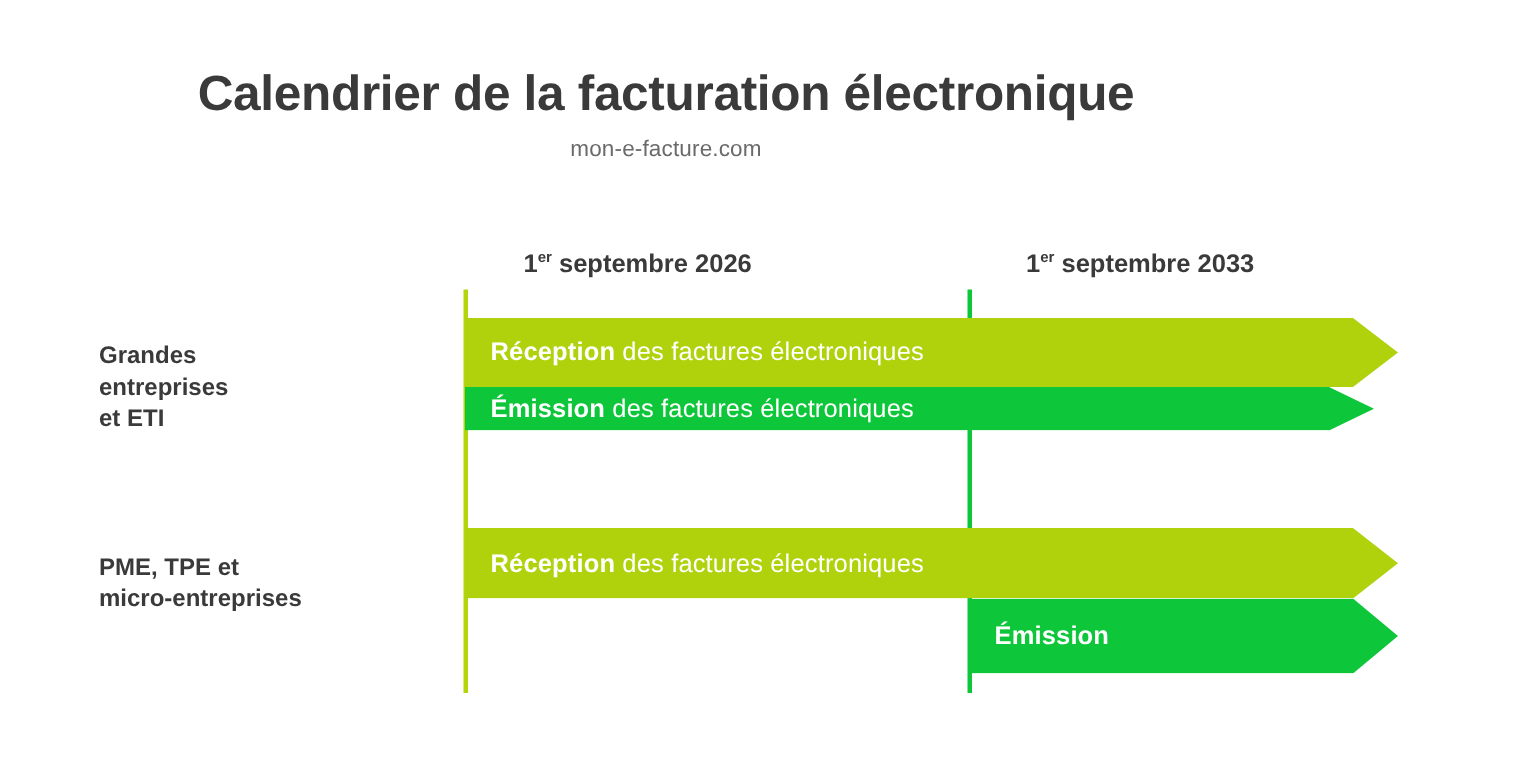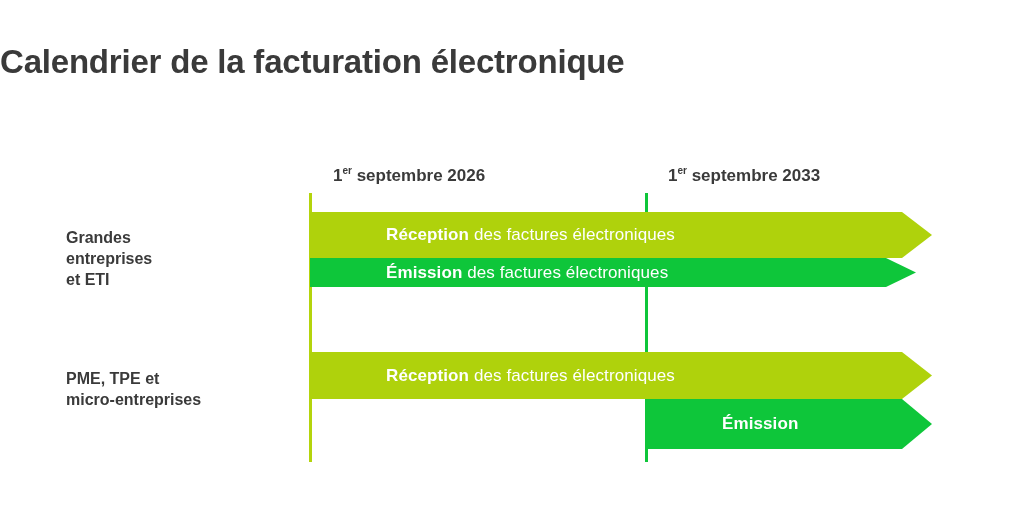--- a/index.html
+++ b/index.html
@@ -15,20 +15,21 @@
     color: #3b3b3b;
     position: relative;
   }
 
   
   .header {
     position: absolute;
     top: 44px;
     left: 0;
     width: 888px;
+    text-align: center;
   }
   .title {
     font-size: 33px;
     font-weight: bold;
     color: #3a3a3a;
     letter-spacing: -0.2px;
     line-height: 1.12;
     margin: 0;
   }
   .subtitle {
@@ -57,20 +58,21 @@
   .axis-line.m2027 { left: 645px; top: 193px; height: 269px; background: #0ec63a; }
 
   
   .milestone-label {
     position: absolute;
     top: 166px;
     font-size: 17px;
     font-weight: bold;
     color: #3a3a3a;
     white-space: nowrap;
+    margin-left: 16px;
   }
   .milestone-label sup {
     font-size: 10px;
     font-weight: bold;
     vertical-align: super;
     line-height: 0;
   }
   .milestone-label.m2026 { left: 333px; }
   .milestone-label.m2027 { left: 668px; }
 
@@ -94,43 +96,43 @@
     position: absolute;
     display: flex;
     align-items: center;
     box-sizing: border-box;
     color: #ffffff;
     font-size: 17px;
     white-space: nowrap;
     clip-path: polygon(0 0, calc(100% - 30px) 0, 100% 50%, calc(100% - 30px) 100%, 0 100%);
   }
   .bar .bar-text {
-    padding-left: 33px;
+    padding-left: 17px;
     font-weight: normal;
     letter-spacing: 0.1px;
-    margin-left: 43px;
   }
   .bar .bar-text b {
     font-weight: bold;
   }
 
   .bar.lime  { background: #afd20c; }
   .bar.green { background: #0ec63a; }
 
   
   .bar.b1 { left: 310px; top: 212px; width: 622px; height: 46px; }
   .bar.b2 { left: 310px; top: 258px; width: 606px; height: 29px; }
   .bar.b3 { left: 310px; top: 352px; width: 622px; height: 47px; }
   .bar.b4 { left: 646px; top: 399px; width: 286px; height: 50px; }
 </style>
 </head>
 <body>
 
 <div class="header">
   <h1 class="title">Calendrier de la facturation électronique</h1>
+  <p class="subtitle">mon-e-facture.com</p>
 </div>
 
 <div class="timeline">
 
   <div class="axis-line m2026"></div>
   <div class="axis-line m2027"></div>
 
   <div class="milestone-label m2026"><span>1</span><sup>er</sup><span> septembre 2026</span></div>
 
   <div class="milestone-label m2027"><span>1</span><sup>er</sup><span> septembre 2033</span></div>

